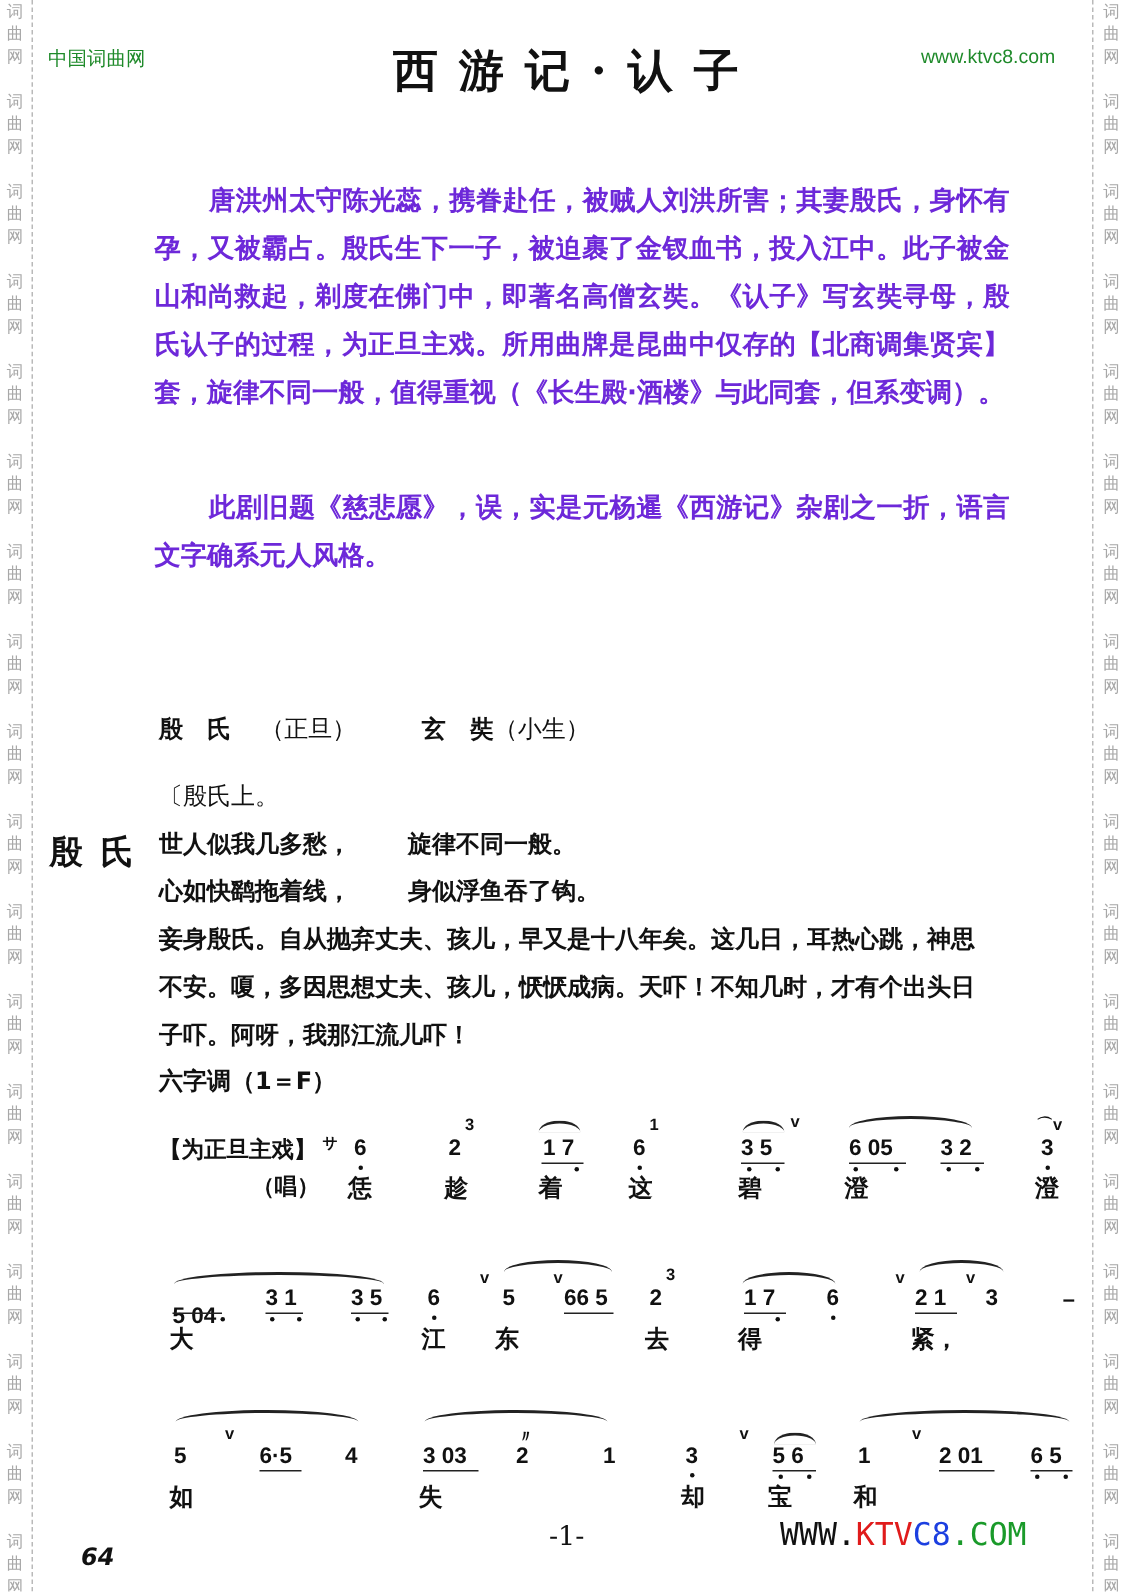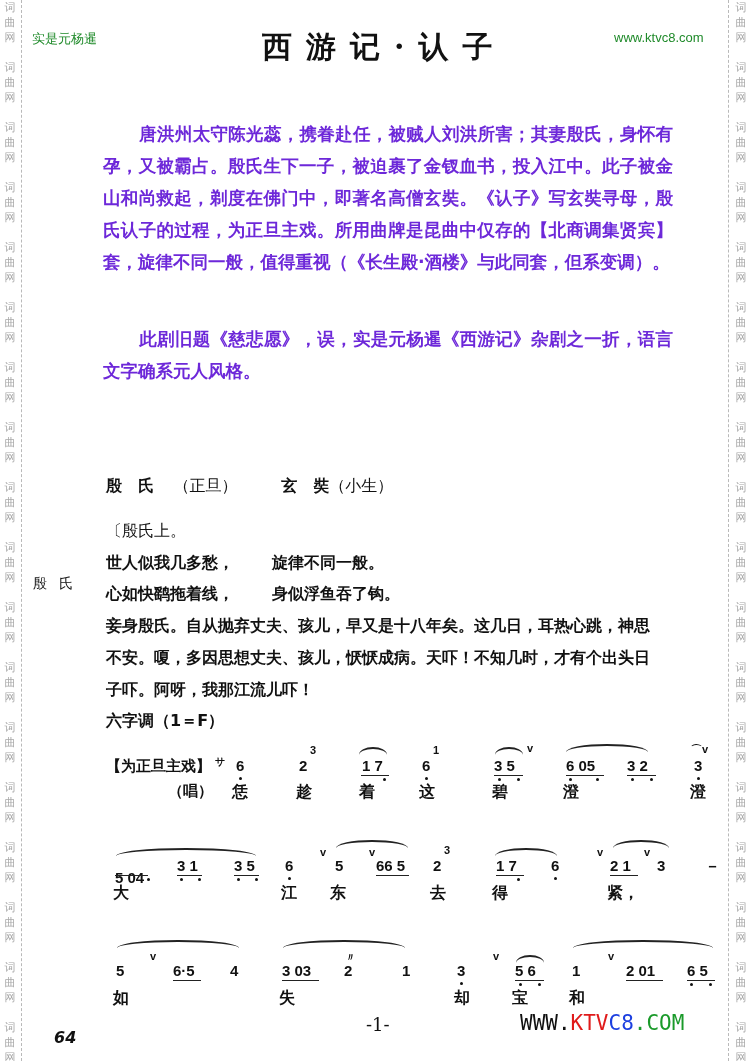--- a/index.html
+++ b/index.html
@@ -24,21 +24,21 @@
 
   .para { position: absolute; left: 103px; width: 570px; font-size: 17.5px; line-height: 32px;
           font-weight: bold; color: #6d28d9; text-align: justify; }
   .para .indent { display: inline-block; width: 36px; }
 
   .cast { position: absolute; left: 106px; top: 460px; font-size: 16px; font-weight: bold; }
   .cast span { display: inline-block; }
   .cast .role { font-weight: normal; }
 
   .line { position: absolute; left: 106px; font-size: 16px; font-weight: bold; white-space: nowrap; }
-  .speaker { position: absolute; left: 33px; top: 575px; font-size: 14px; font-weight: normal; letter-spacing: 12px; }
+  .speaker { position: absolute; left: 33px; top: 553px; font-size: 22px; font-weight: bold; letter-spacing: 12px; }
 
   .notation { position: absolute; font-size: 15px; font-weight: bold; font-family: "Liberation Sans", sans-serif; white-space: nowrap; }
   .lyric { position: absolute; font-size: 16px; font-weight: bold; white-space: nowrap; }
   .qupai { position: absolute; left: 106px; top: 755px; font-size: 15px; font-weight: bold; }
   .chang { position: absolute; left: 168px; top: 782px; font-size: 15px; font-weight: bold; }
   .slur { position: absolute; border-top: 2px solid #222; border-radius: 50% 50% 0 0 / 100% 100% 0 0; height: 6px; }
   .ul { position: absolute; border-top: 1.5px solid #222; height: 0; }
   .dot { position: absolute; width: 3px; height: 3px; background: #111; border-radius: 50%; }
   .tick { position: absolute; font-size: 11px; font-weight: bold; font-family: "Liberation Sans", sans-serif; }
 
@@ -161,21 +161,21 @@
     <div class="wm" style="top: 960px;">词</div>
     <div class="wm" style="top: 975px;">曲</div>
     <div class="wm" style="top: 990px;">网</div>
     <div class="wm" style="top: 1020px;">词</div>
     <div class="wm" style="top: 1035px;">曲</div>
     <div class="wm" style="top: 1050px;">网</div>
   </div>
 <div class="vline left"></div>
 <div class="vline right"></div>
 
-<div class="site-name">实是元杨暹</div>
+<div class="site-name">中国词曲网</div>
 <div class="title">西游记·认子</div>
 <div class="site-url">www.ktvc8.com</div>
 
 <div class="para" style="top:118px;"><span class="indent"></span><span>唐洪州太守陈光蕊，携眷赴任，被贼人刘洪所害；其妻殷氏，身怀有孕，又被霸占。殷氏生下一子，被迫裹了金钗血书，投入江中。此子被金山和尚救起，剃度在佛门中，即著名高僧玄奘。《认子》写玄奘寻母，殷氏认子的过程，为正旦主戏。所用曲牌是昆曲中仅存的【北商调集贤宾】套，旋律不同一般，值得重视（《长生殿·酒楼》与此同套，但系变调）。</span></div>
 <div class="para" style="top:323px;"><span class="indent"></span><span>此剧旧题《慈悲愿》，误，实是元杨暹《西游记》杂剧之一折，语言文字确系元人风格。</span></div>
 
 <div class="cast">
   <span>殷　氏</span>
   <span class="role" style="margin-left:14px;">（正旦）</span>
   <span style="margin-left:38px;margin-top:16px;">玄　奘</span><span class="role">（小生）</span>

